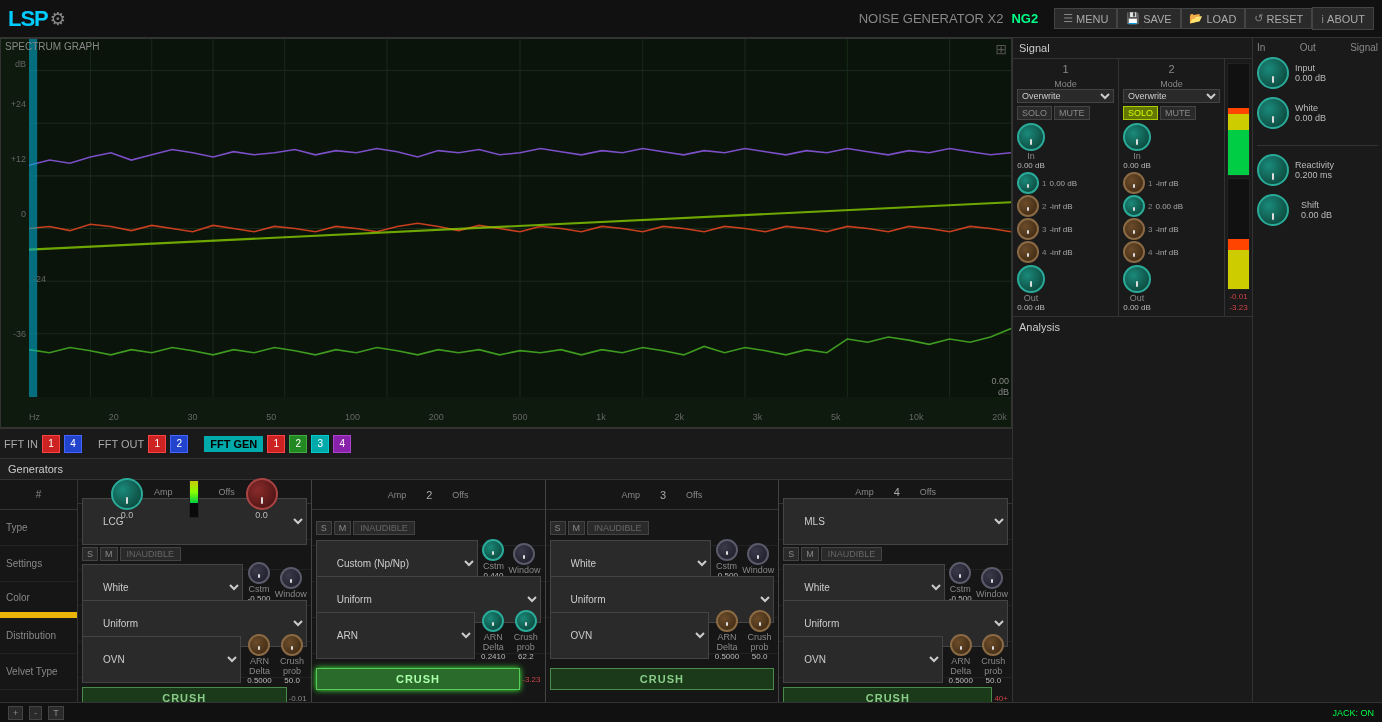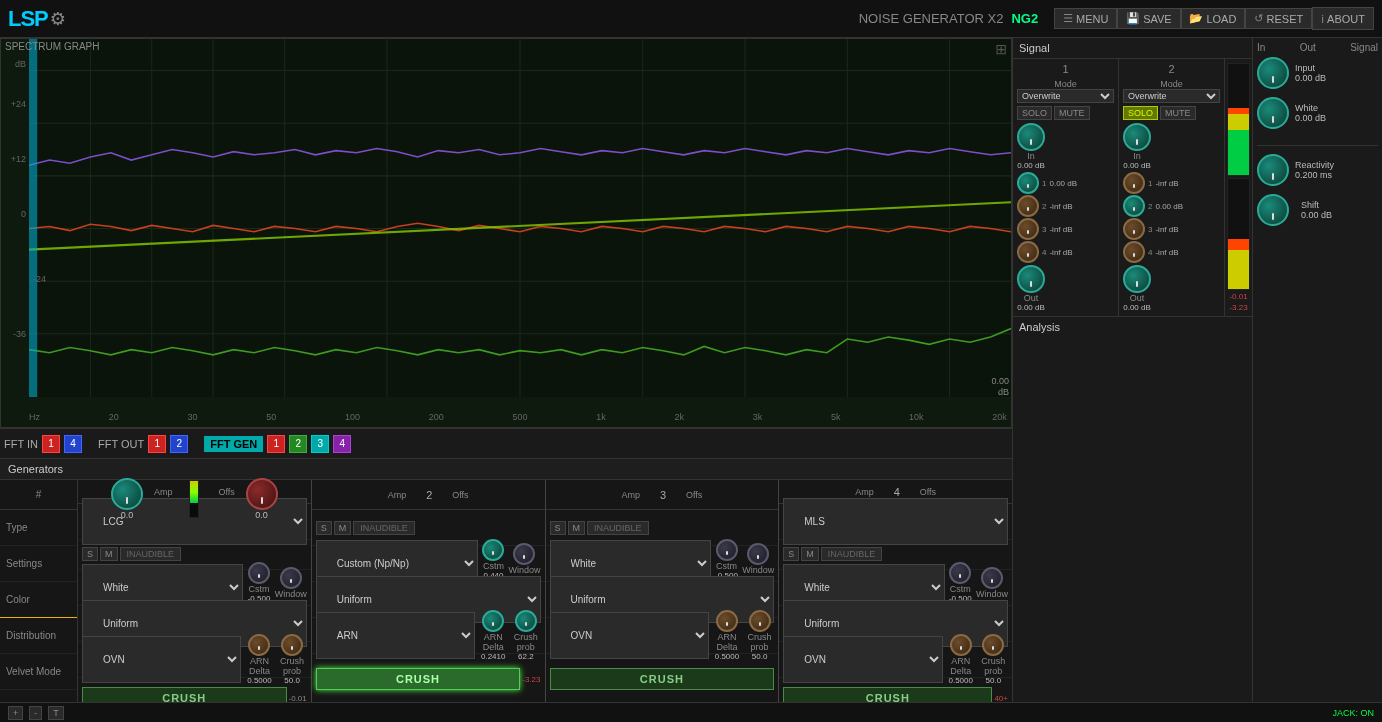--- a/index.html
+++ b/index.html
@@ -201,23 +201,23 @@
 
     <div id="generators">
       <div id="gen-title">Generators</div>
 
       <div style="display:flex;height:calc(100% - 24px);">
 
         <div style="width:78px;flex-shrink:0;border-right:1px solid #333;">
           <div style="height:30px;border-bottom:1px solid #333;display:flex;align-items:center;justify-content:center;color:#888;font-size:10px;">#</div>
           <div style="height:36px;border-bottom:1px solid #222;display:flex;align-items:center;padding:0 6px;color:#888;font-size:10px;">Type</div>
           <div style="height:36px;border-bottom:1px solid #222;display:flex;align-items:center;padding:0 6px;color:#888;font-size:10px;">Settings</div>
-          <div style="height:36px;border-bottom:1px solid #eab308;display:flex;align-items:center;padding:0 6px;color:#888;font-size:10px;">Color</div>
+          <div style="height:36px;border-bottom:6px solid #eab308;display:flex;align-items:center;padding:0 6px;color:#888;font-size:10px;">Color</div>
           <div style="height:36px;border-bottom:1px solid #222;display:flex;align-items:center;padding:0 6px;color:#888;font-size:10px;">Distribution</div>
-          <div style="height:36px;border-bottom:1px solid #222;display:flex;align-items:center;padding:0 6px;color:#888;font-size:10px;">Velvet Mode</div>
+          <div style="height:36px;border-bottom:1px solid #222;display:flex;align-items:center;padding:0 6px;color:#888;font-size:10px;">Velvet Type</div>
           <div style="height:50px;display:flex;align-items:center;padding:0 6px;color:#888;font-size:10px;">Crush</div>
         </div>
 
         <div style="flex:1;border-right:1px solid #444;display:flex;flex-direction:column;">
 
           <div style="height:30px;border-bottom:1px solid #333;display:flex;align-items:center;justify-content:center;gap:20px;">
             <div style="display:flex;flex-direction:column;align-items:center;">
               <div style="font-size:9px;color:#888;">Amp</div>
             </div>
             <div style="font-size:11px;color:#aaa;">1</div>

